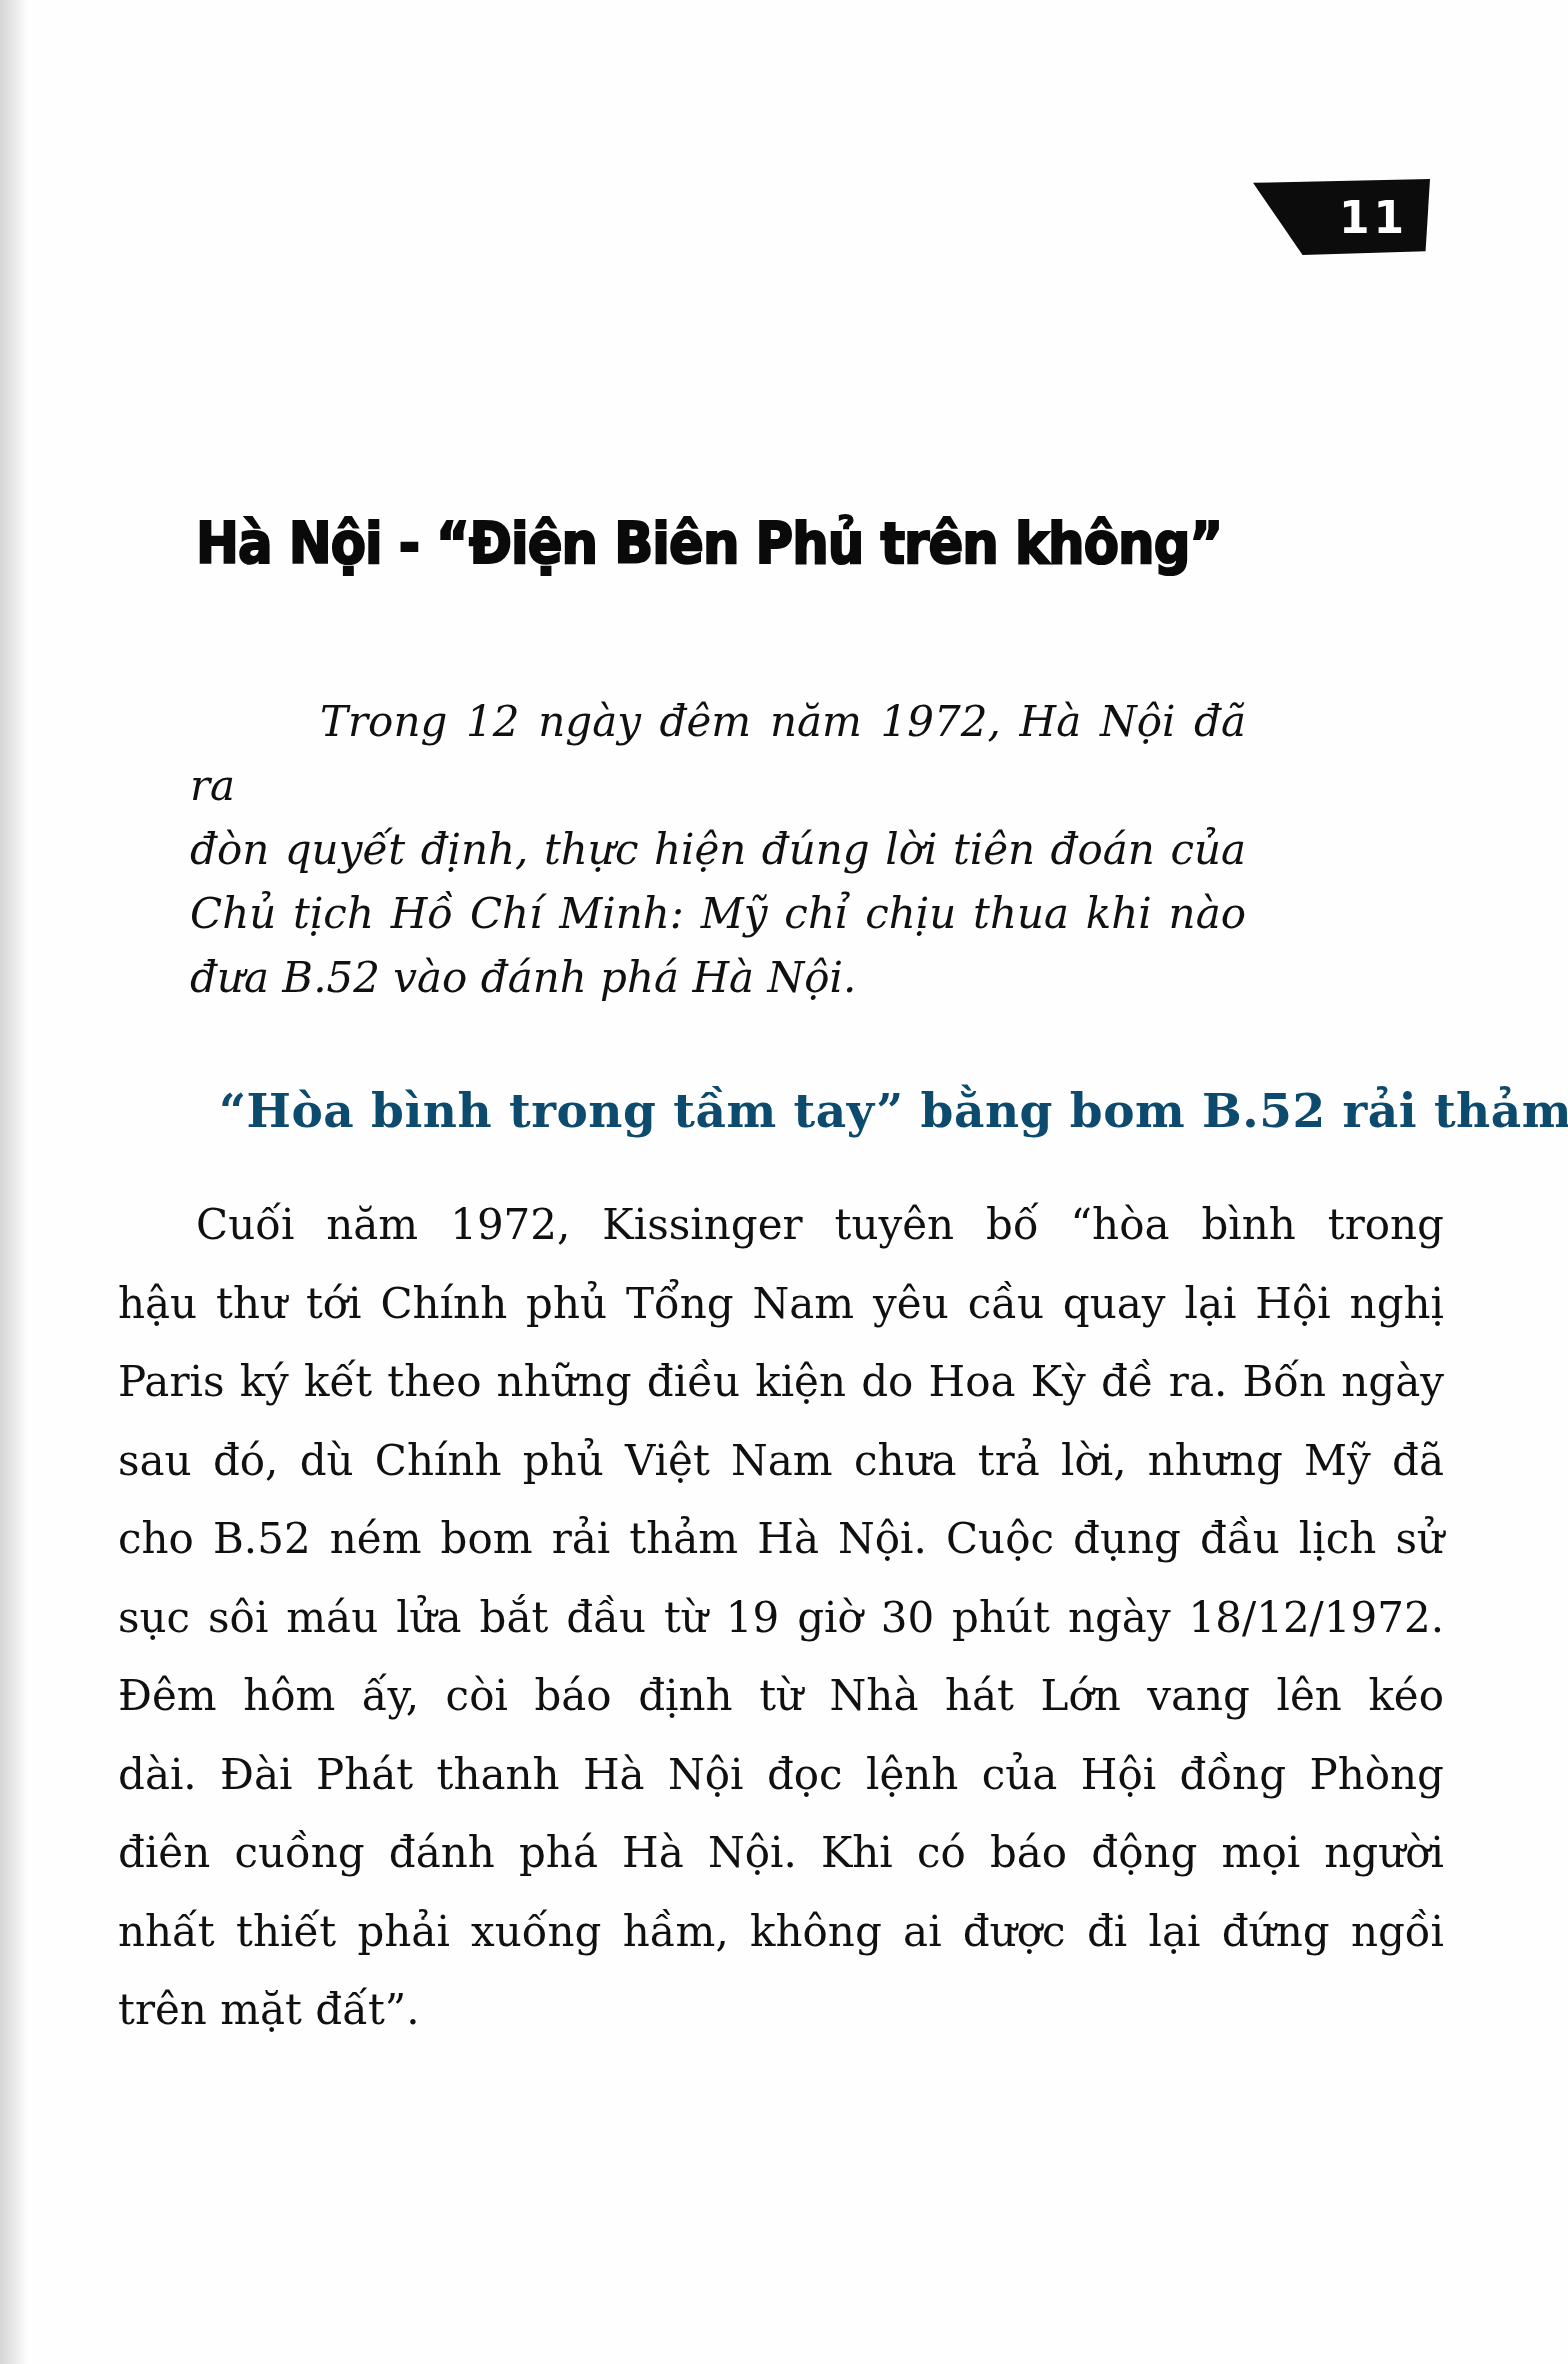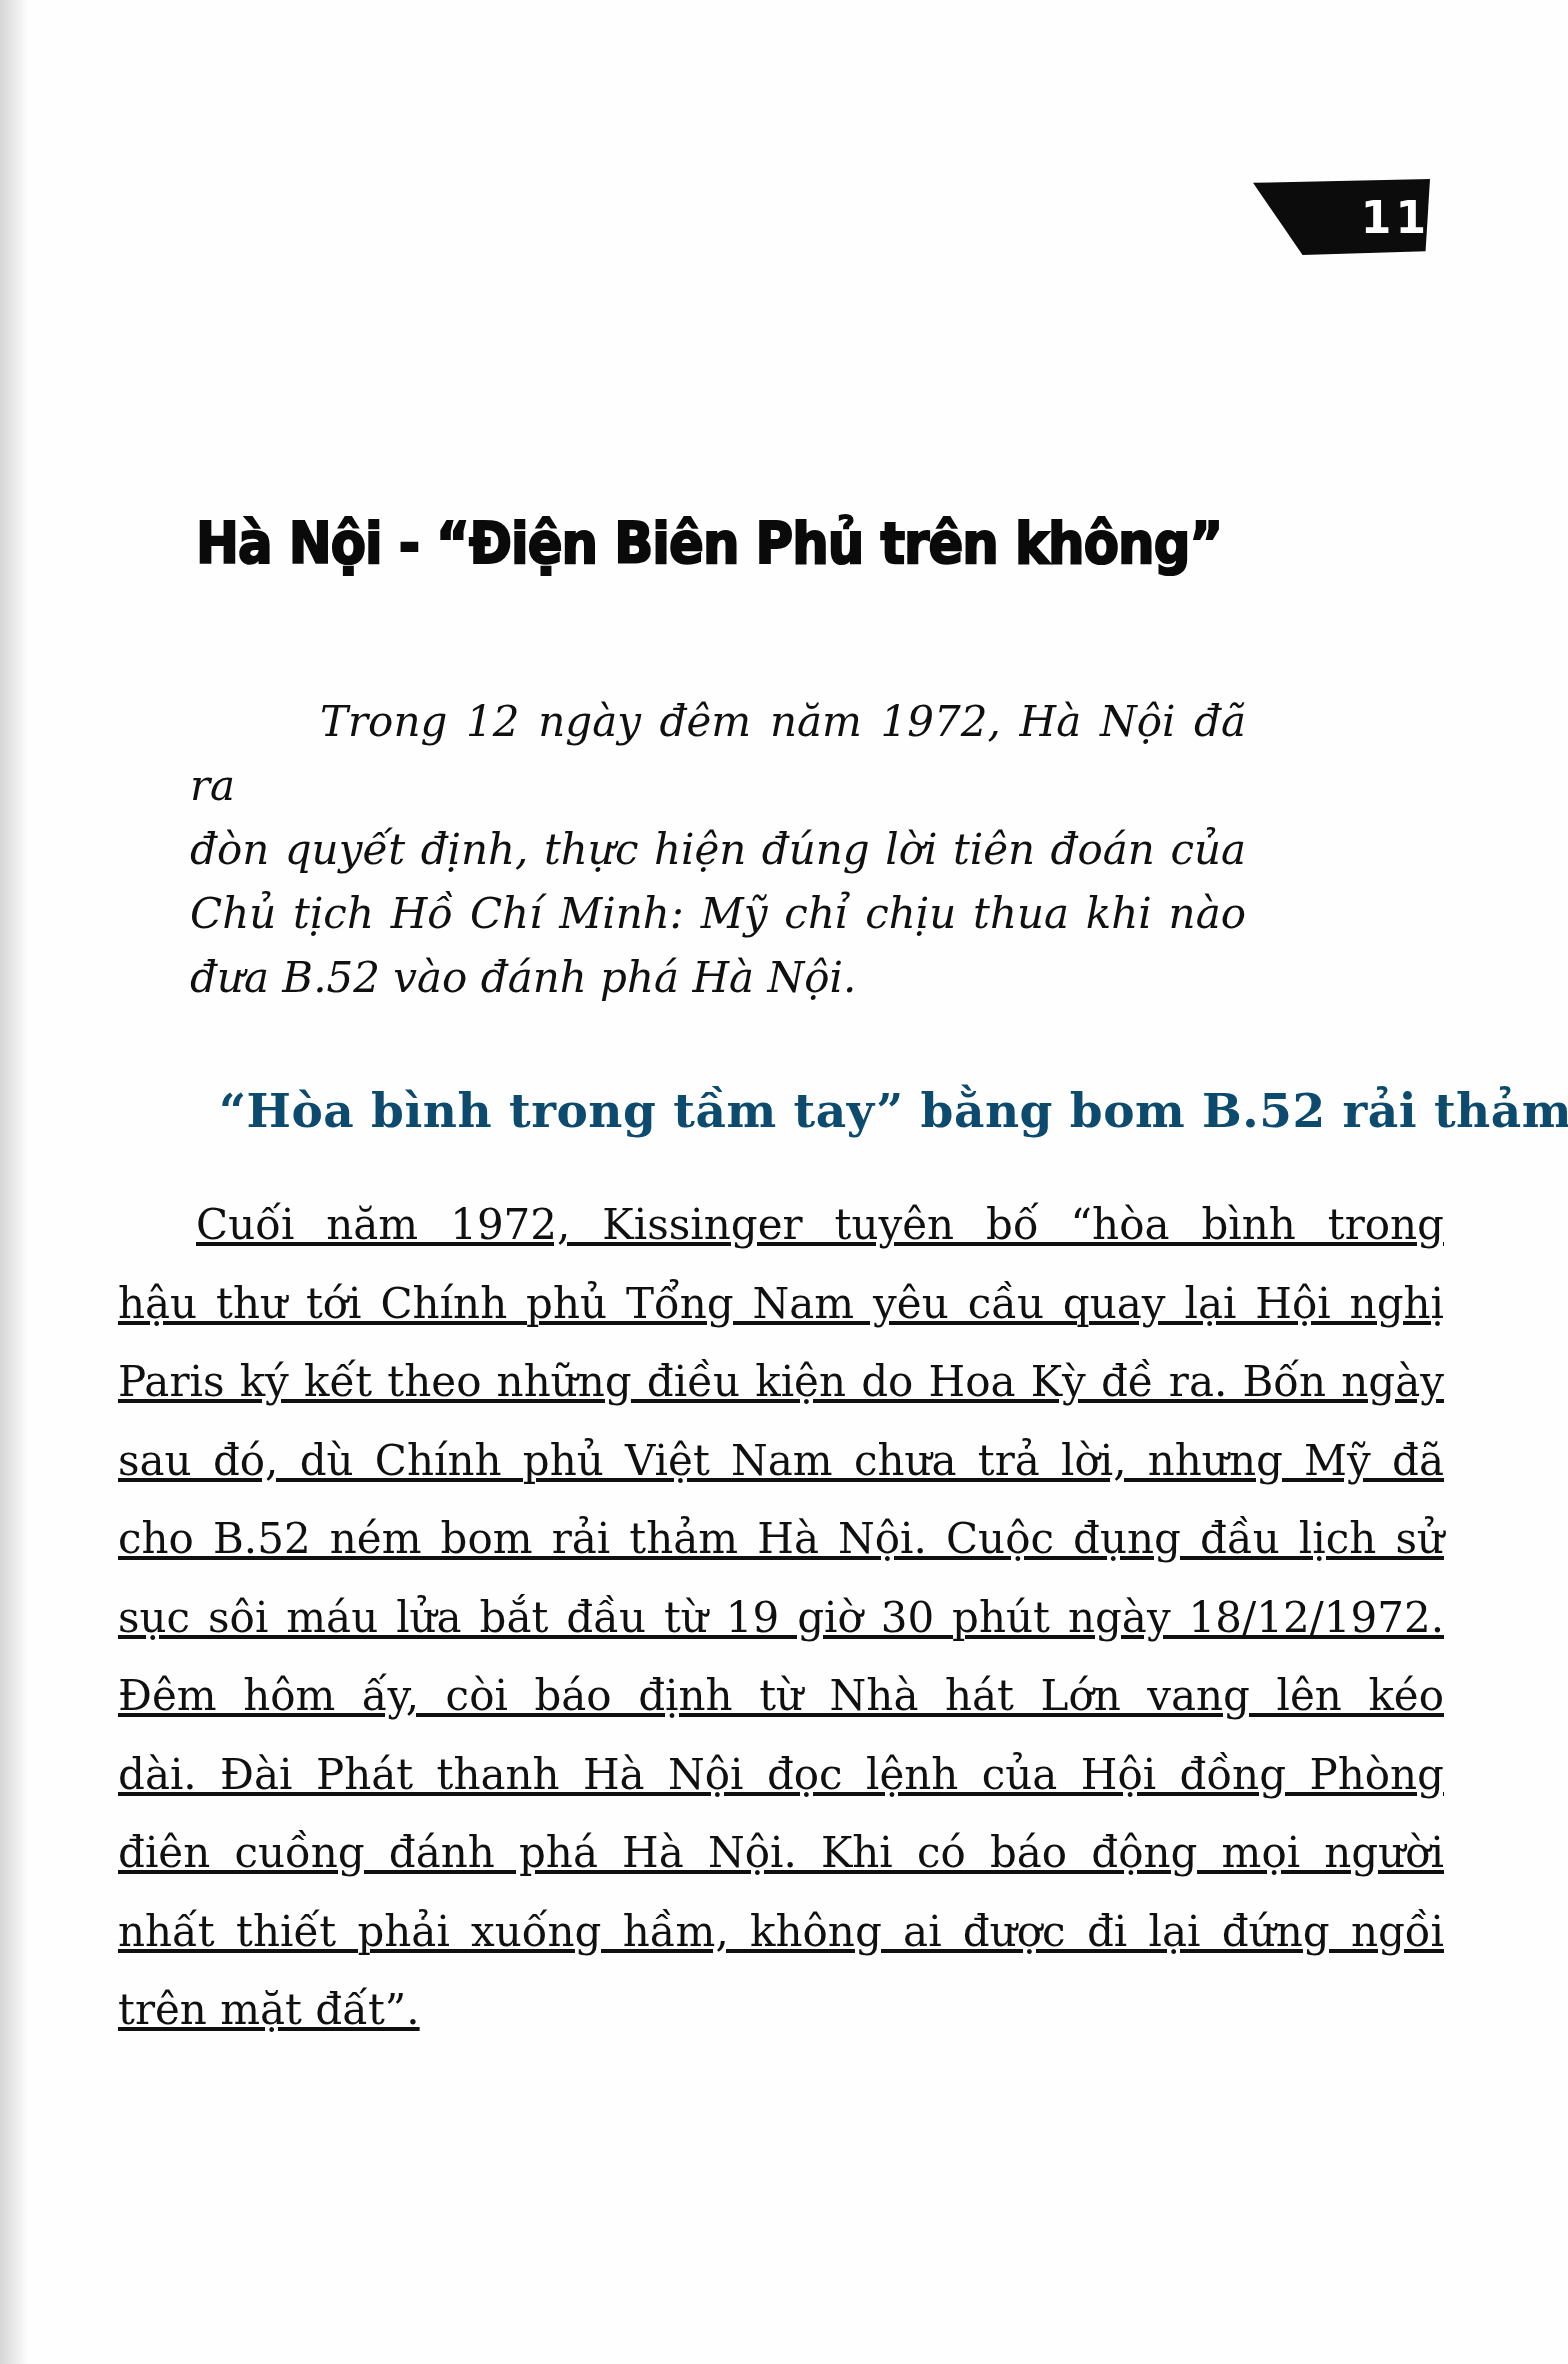--- a/index.html
+++ b/index.html
@@ -21,21 +21,20 @@
   }
   
   .badge {
     position: absolute;
     left: 1253px; top: 179px;
     width: 177px; height: 76px;
     background: #0c0c0c;
     clip-path: polygon(0% 5%, 100% 0%, 97.5% 95%, 28% 100%);
     display: flex;
     align-items: center;
-    justify-content: flex-end;
   }
   .badge-num {
     margin-left: 86px;
     color: #ffffff;
     font-family: "DejaVu Sans", "Liberation Sans", sans-serif;
     font-weight: bold;
     font-size: 44px;
     letter-spacing: 4px;
   }
   
@@ -78,21 +77,21 @@
     color: #0c4a6e;
   }
   
   .body-text {
     position: absolute;
     left: 118px; top: 1186px;
     width: 1326px;
     font-size: 42px;
     line-height: 78.5px;
   }
-  .body-text .line { text-align: justify; text-align-last: justify; text-decoration: underline; }
+  .body-text .line { text-align: justify; text-align-last: justify; }
   .body-text .line.first { text-indent: 78px; }
   .body-text .line.last { text-align-last: left; }
 </style>
 </head>
 <body>
 
 <div class="page">
   <div class="gutter"></div>
 
   <div class="badge">

